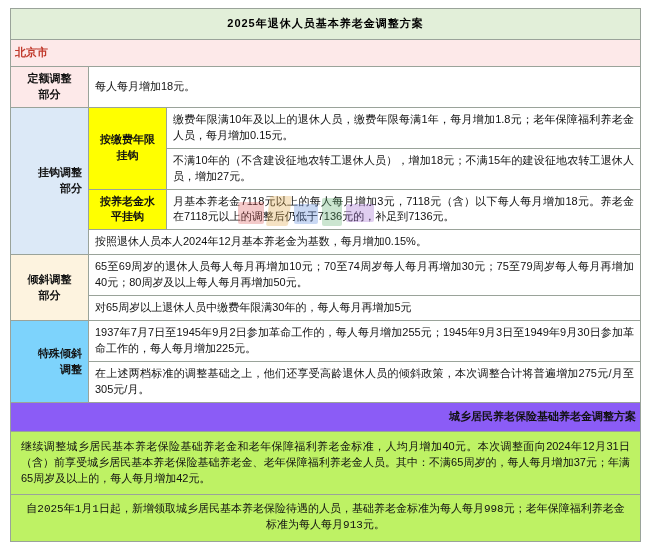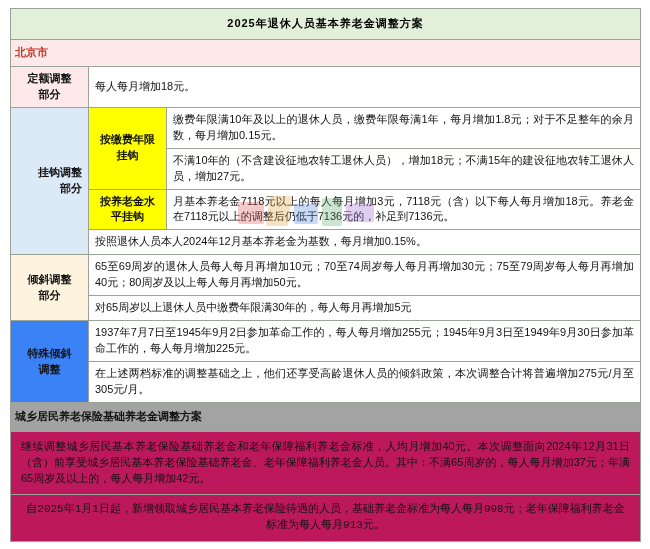--- a/index.html
+++ b/index.html
@@ -52,37 +52,37 @@
   .lbl {
     text-align: center;
     font-weight: bold;
     font-size: 12px;
     line-height: 1.4;
   }
   .lbl-pink { background: #fde9e9; }
   .lbl-blue { background: #dce9f7; text-align: right; }
   .lbl-cream { background: #fdf3df; }
   .lbl-yellow { background: #ffff00; }
-  .lbl-lav { background: #3b82f6; }
+  .lbl-lav { background: #7dd3fc; text-align: right; }
   .body-cell {
     background: #ffffff;
     text-align: justify;
   }
   .body-center {
     background: #ffffff;
   }
   .sub-title-cell {
-    background: #a3a3a3;
-    text-align: left;
+    background: #8b5cf6;
+    text-align: right;
     font-size: 13px;
     font-weight: bold;
     padding: 6px 4px !important;
   }
   .bottom-cell {
-    background: #be185d;
+    background: #bef264;
     text-align: justify;
     font-size: 11px;
     line-height: 1.6;
     padding: 7px 10px !important;
   }
   .bottom-cell.center { text-align: center; font-family: Liberation Mono, monospace; }
   .wm {
     position: relative;
   }
   .watermark {
@@ -122,21 +122,21 @@
         <td class="lbl lbl-pink" style="white-space:pre-line">定额调整
 部分</td>
         <td class="body-center" colspan="2">每人每月增加18元。</td>
       </tr>
 
       <tr>
         <td class="lbl lbl-blue" rowspan="4" style="white-space:pre-line">挂钩调整
 部分</td>
         <td class="lbl lbl-yellow" rowspan="2" style="white-space:pre-line">按缴费年限
 挂钩</td>
-        <td class="body-cell">缴费年限满10年及以上的退休人员，缴费年限每满1年，每月增加1.8元；对于不足整年的余月数，每月增加0.15元。</td>
+        <td class="body-cell">缴费年限满10年及以上的退休人员，缴费年限每满1年，每月增加1.8元；老年保障福利养老金人员，每月增加0.15元。</td>
       </tr>
       <tr>
         <td class="body-cell">不满10年的（不含建设征地农转工退休人员），增加18元；不满15年的建设征地农转工退休人员，增加27元。</td>
       </tr>
       <tr>
         <td class="lbl lbl-yellow" style="white-space:pre-line">按养老金水
 平挂钩</td>
         <td class="body-cell">月基本养老金7118元以上的每人每月增加3元，7118元（含）以下每人每月增加18元。养老金在7118元以上的调整后仍低于7136元的，补足到7136元。</td>
       </tr>
       <tr>

